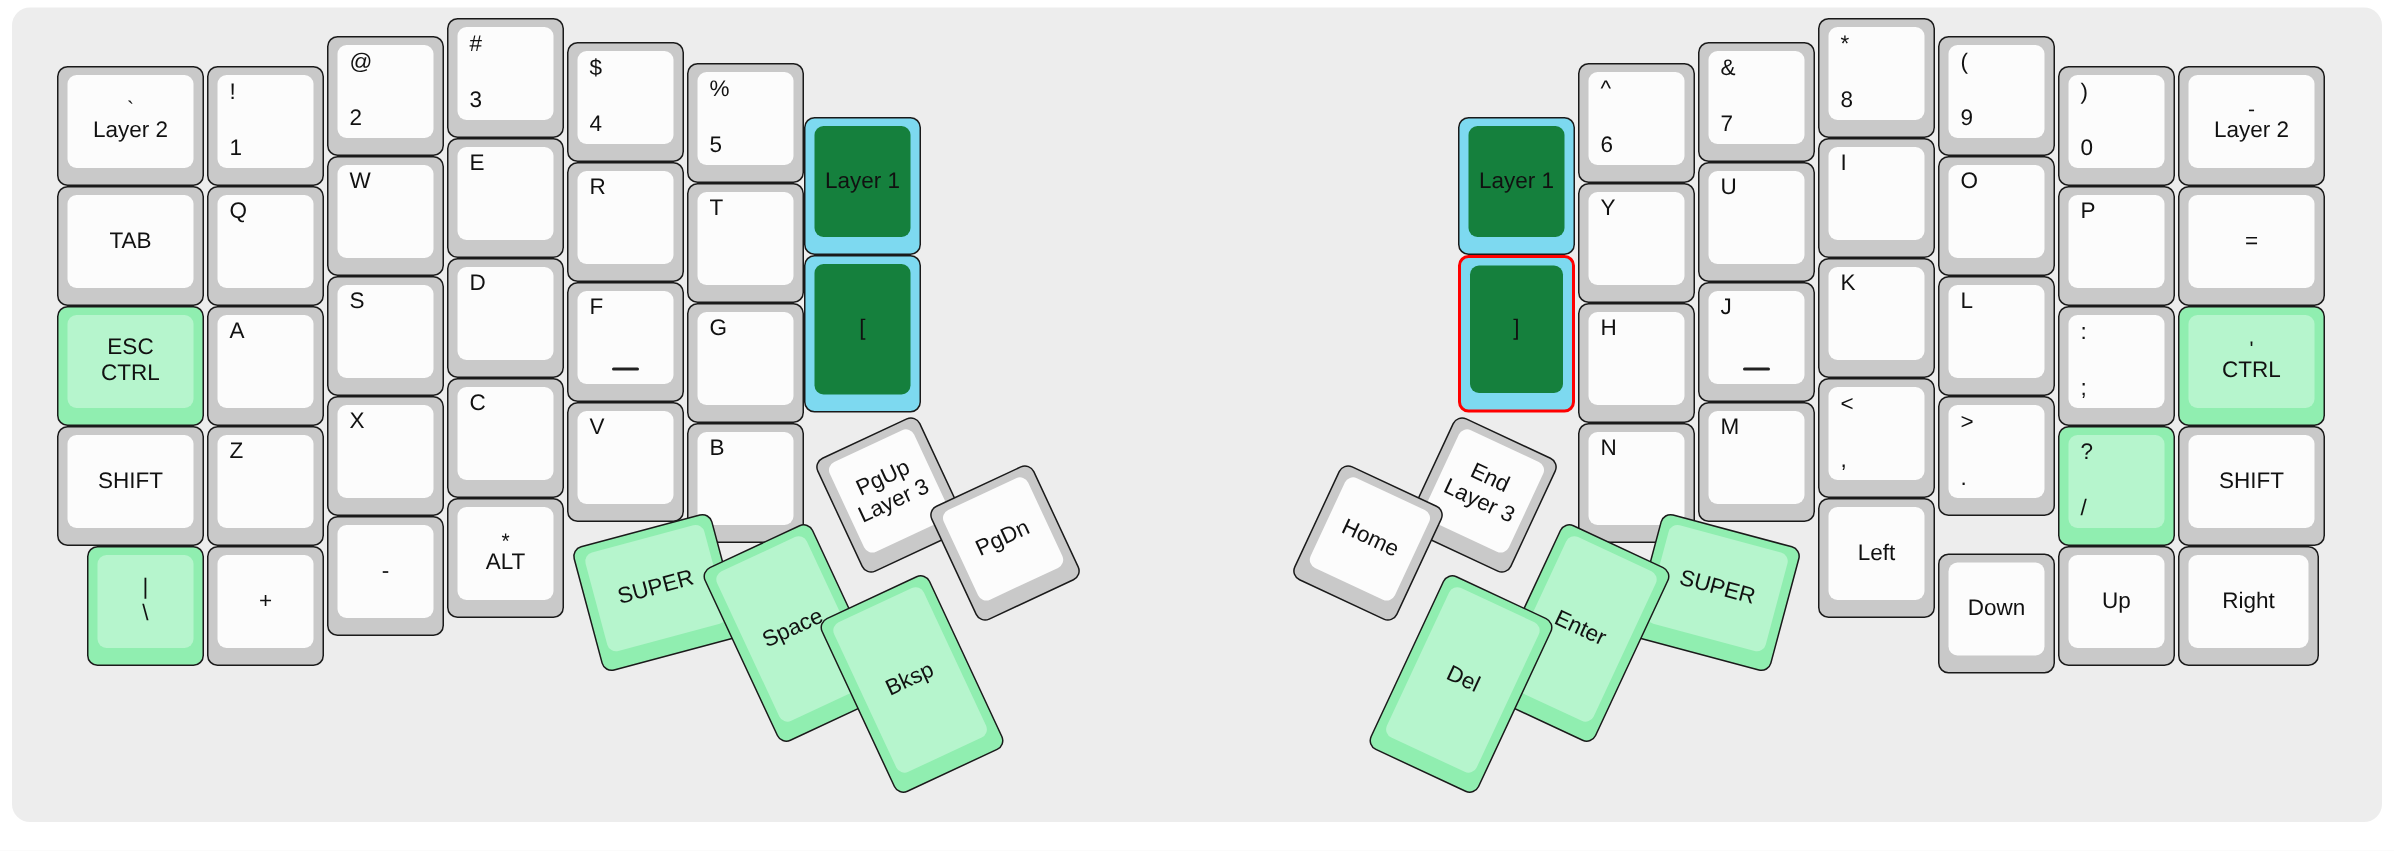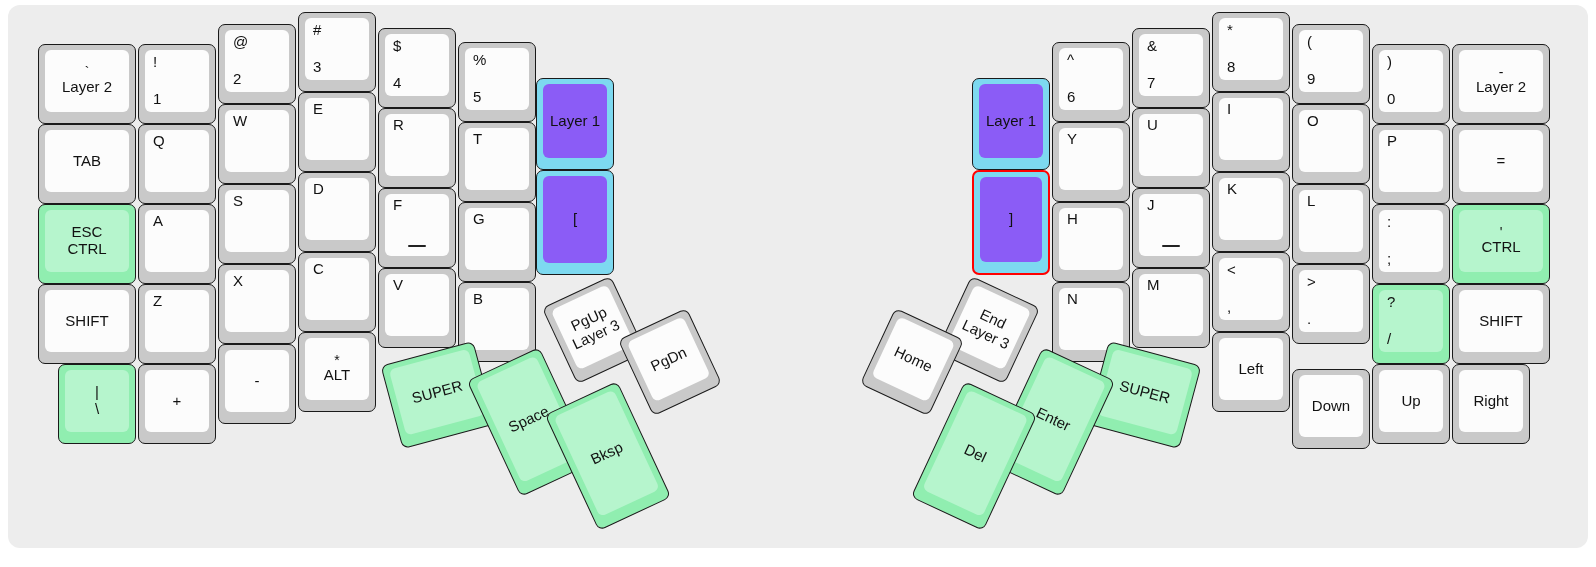--- a/index.html
+++ b/index.html
@@ -6,21 +6,21 @@
   body{width:1596px;height:567px;font-family:"Liberation Sans","DejaVu Sans",sans-serif;overflow:hidden;}
   #stage{position:relative;width:1596px;height:567px;}
   #panel{position:absolute;left:8px;top:5px;width:1580px;height:543px;background:#ededed;border-radius:12px;}
   .key{position:absolute;box-sizing:border-box;border:1.6px solid #1a1a1a;border-radius:7px;
        background:#c9c9c9;}
   .key .cap{position:absolute;left:6px;top:5px;right:6px;bottom:11px;border-radius:6px;
        background:#fcfcfc;display:flex;flex-direction:column;align-items:center;justify-content:center;}
   .key.green{background:#90eeb0;}
   .key.green .cap{background:#b6f5cd;}
   .key.blue{background:#7dd9f0;}
-  .key.blue .cap{background:#8b5cf6;}
+  .key.blue .cap{background:#15803d;}
   .key.sel{border:2px solid #ff0000;}
   .lbl{font-size:15px;color:#111;line-height:1.12;text-align:center;white-space:pre;}
   
   .key.dual .cap{align-items:flex-start;justify-content:space-between;padding:4px 0 4px 8px;}
   .key.dual .lbl{text-align:left;}
   
   .key.topc .cap{justify-content:center;gap:1px;}
   .key.topc .lbl.tiny{font-size:14px;line-height:0.8;}
   
   .key.tl .cap{align-items:flex-start;justify-content:flex-start;padding:3px 0 0 8px;}
@@ -391,21 +391,21 @@
       <div class="cap">
           <span class="lbl tiny">'</span>
           <span class="lbl">CTRL</span>
         </div>
       </div>
     <div class="key" style="left:1452px;top:284px;width:98px;height:80px;">
       <div class="cap">
           <span class="lbl">SHIFT</span>
         </div>
       </div>
-    <div class="key" style="left:1452px;top:364px;width:78px;height:80px;">
+    <div class="key" style="left:1452px;top:364px;width:94px;height:80px;">
       <div class="cap">
           <span class="lbl">Right</span>
         </div>
       </div>
 
     <div class="key green rot" style="left:1096px;top:352px;width:96px;height:86px;transform:rotate(15deg);">
       <div class="cap">
           <span class="lbl">SUPER</span>
         </div>
       </div>

